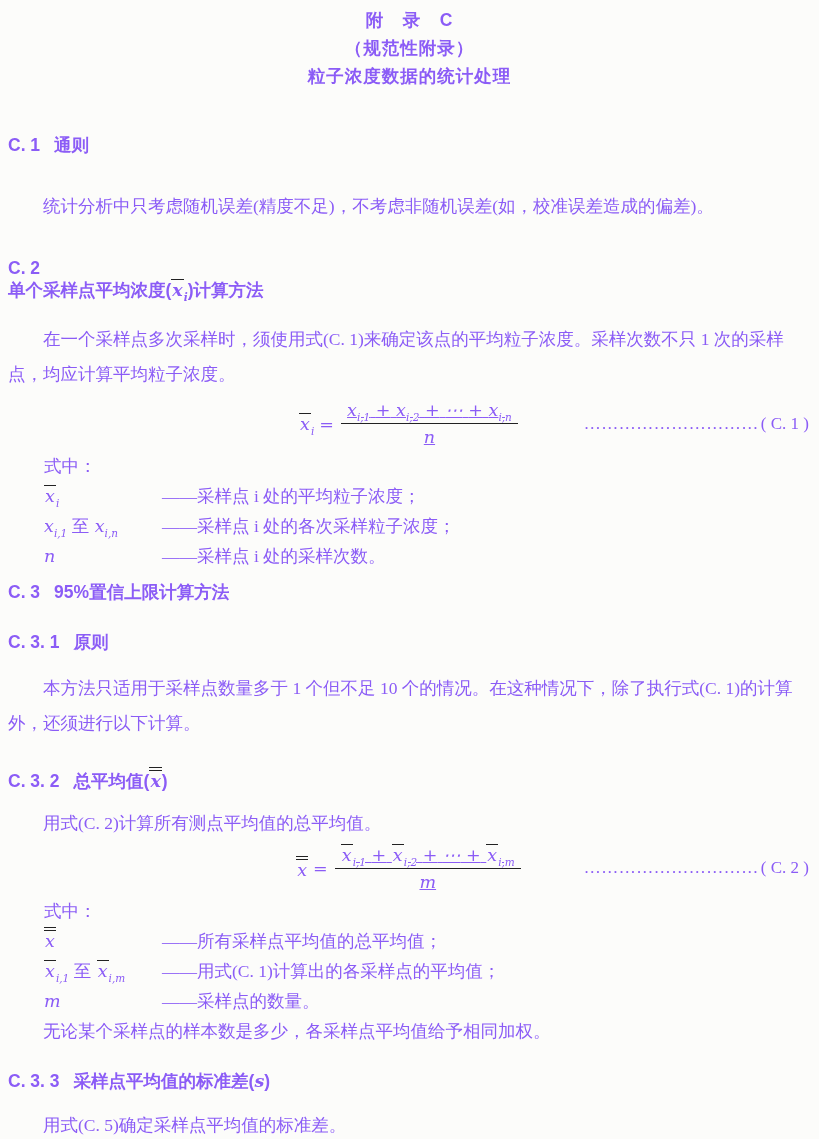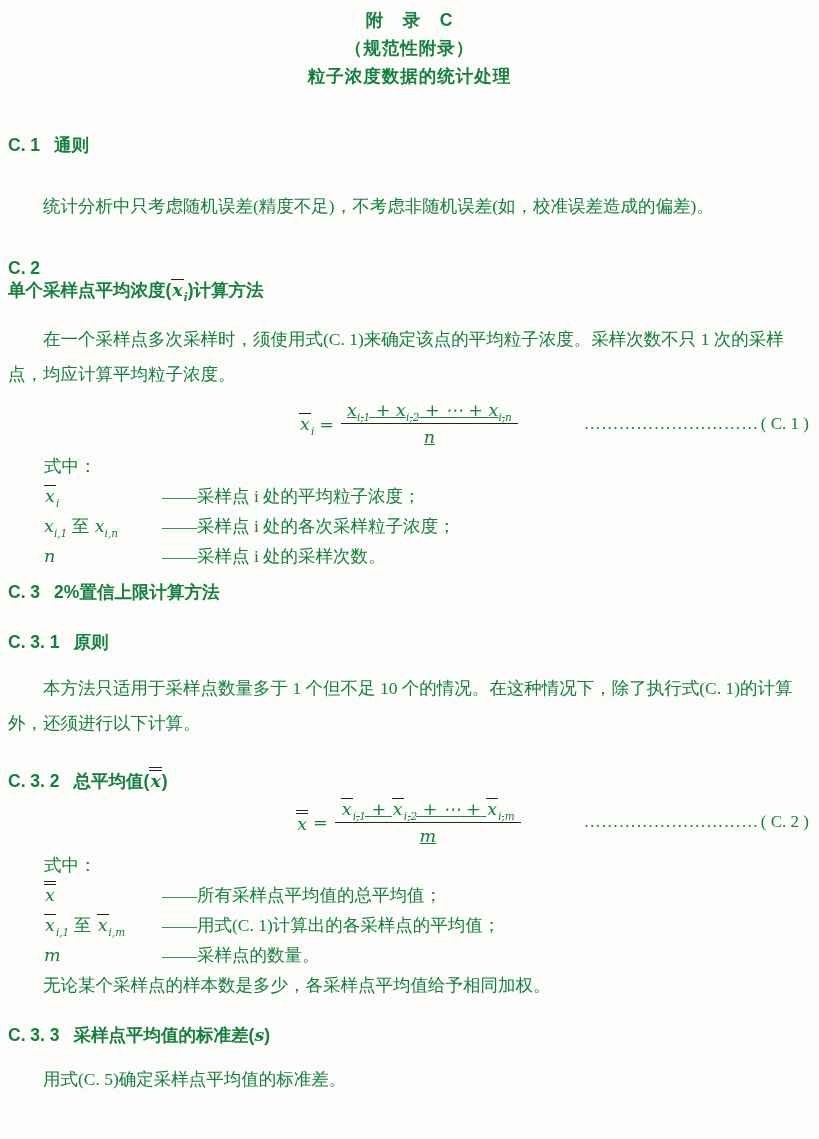--- a/index.html
+++ b/index.html
@@ -1,21 +1,21 @@
 <!DOCTYPE html>
 <html><head>
 <meta charset="utf-8">
 <style>
   html,body{margin:0;padding:0;background:#e8e8e6;}
   .page{
     position:relative;
     width:819px;height:1139px;
     margin:0 auto;
     background:#fcfcfa;
-    color:#15803d;
+    color:#8b5cf6;
     font-family:"Liberation Serif","DejaVu Serif",serif;
     font-size:17.5px;
     overflow:hidden;
     box-sizing:border-box;
     padding:6px 8px 0 8px;
   }
   
   .title-block{text-align:center;font-family:"Liberation Sans","DejaVu Sans",sans-serif;font-weight:bold;}
   .title-line{line-height:28px;font-size:17.5px;letter-spacing:1px;}
   .heading{
@@ -110,33 +110,34 @@
     <span class="def-sym m"><span>x</span><sub>i,1</sub><span style="font-style:normal;font-family:'Liberation Serif',serif;"> </span><span style="font-style:normal;font-family:'Liberation Serif',serif;">至</span> <span>x</span><sub>i,n</sub></span>
     <span class="def-desc">——采样点 i 处的各次采样粒子浓度；</span>
   </div>
   <div class="def-row">
     <span class="def-sym m">n</span>
     <span class="def-desc">——采样点 i 处的采样次数。</span>
   </div>
 
   <div class="heading mt-c3">
     <span class="h-num">C. 3</span>
-    <span>2%置信上限计算方法</span>
+    <span>95%置信上限计算方法</span>
   </div>
 
   <div class="heading mt-c31">
     <span class="h-num">C. 3. 1</span>
     <span>原则</span>
   </div>
   <p class="para mt-p3">本方法只适用于采样点数量多于 1 个但不足 10 个的情况。在这种情况下，除了执行式(C. 1)的计算外，还须进行以下计算。</p>
 
   <div class="heading mt-c32">
     <span class="h-num">C. 3. 2</span>
     <span><span>总平均值(</span><span class="m"><span class="ov2">x</span></span><span>)</span></span>
   </div>
+  <p class="para mt-p4">用式(C. 2)计算所有测点平均值的总平均值。</p>
 
   <div class="formula-row mt-f2">
     <span class="fx m">
       <span><span class="ov2">x</span></span>
       <span>=</span>
       <span class="frac">
         <span class="fn"><span class="ov">x</span><sub>i,1</sub> <span>+</span> <span class="ov">x</span><sub>i,2</sub> <span>+</span> <span>⋯</span> <span>+</span> <span class="ov">x</span><sub>i,m</sub></span>
         <span class="fd">m</span>
       </span>
     </span>

